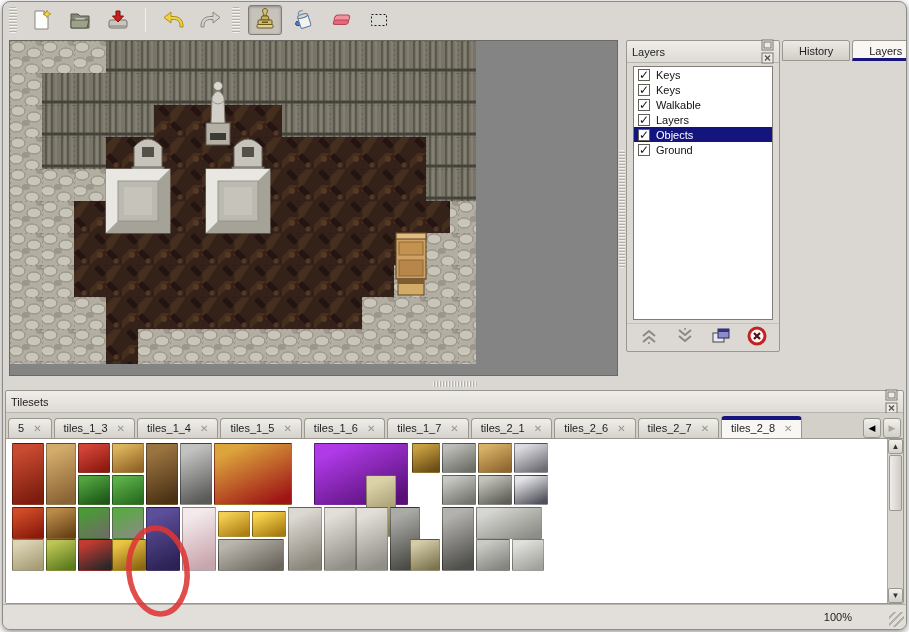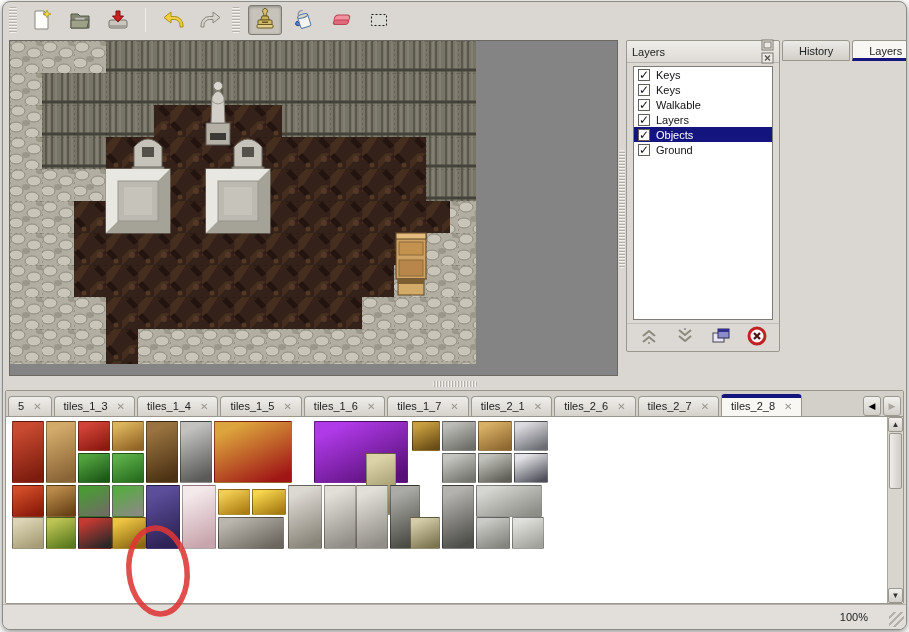--- a/index.html
+++ b/index.html
@@ -78,21 +78,21 @@
   .vscroll{position:absolute;top:0;right:0;bottom:0;width:16px;background:#d8d5cf;border-left:1px solid #aaa7a0;}
   .vscroll .arrow{position:absolute;left:0;width:15px;height:15px;background:linear-gradient(#f2f0ec,#d2cfc9);
     border:1px solid #9a978f;border-radius:2px;font-size:8px;color:#333;display:flex;align-items:center;justify-content:center;padding:0;}
   .vscroll .up{top:0;}
   .vscroll .down{bottom:0;}
   .vscroll .thumb{position:absolute;left:1px;top:16px;width:13px;height:56px;background:linear-gradient(90deg,#efede9,#cfccc6);
     border:1px solid #9a978f;border-radius:2px;}
   
   .statusbar{flex:0 0 25px;display:flex;align-items:center;justify-content:flex-end;background:#e2dfda;
     border-top:1px solid #b5b2ac;position:relative;}
-  .zoom-level{font-size:11px;color:#222;margin-right:38px;}
+  .zoom-level{font-size:11px;color:#222;margin-right:54px;}
   .grip-corner{position:absolute;right:2px;bottom:2px;width:15px;height:15px;
     background:repeating-linear-gradient(135deg,transparent 0 3px,#b4b1aa 3px 5px);border-bottom-right-radius:7px;}
   
   .overlay{position:absolute;left:0;top:0;width:909px;height:632px;pointer-events:none;z-index:60;}
 </style>
 </head>
 <body>
 
 <div class="window">
 
@@ -365,20 +365,41 @@
           <span class="dock-tab active">Layers</span>
         </div>
     </div>
   </div>
 
   <div class="hsplit">
       <div class="grip"></div>
     </div>
 
   <div class="tilesets">
+    <div class="panel-head">
+      <span class="panel-title">Tilesets</span>
+      <span id="tilesets-ctls">
+          <button class="win-ctl" style="border: none; background: transparent; padding: 0px;">
+            <span>
+              <svg width="13" height="12" viewBox="0 0 13 12">
+                <rect x="1" y="1" width="11" height="10" fill="#eceae6" stroke="#7a776f"></rect>
+                <rect x="3" y="3" width="7" height="6" fill="none" stroke="#7a776f"></rect>
+              </svg>
+            </span>
+          </button>
+          <button class="win-ctl" style="border: none; background: transparent; padding: 0px;">
+            <span>
+              <svg width="13" height="12" viewBox="0 0 13 12">
+                <rect x="1" y="1" width="11" height="10" fill="#eceae6" stroke="#7a776f"></rect>
+                <path d="M4 3.5l5 5M9 3.5l-5 5" stroke="#55524b" stroke-width="1.3"></path>
+              </svg>
+            </span>
+          </button>
+        </span>
+    </div>
     <div class="ts-tabbar">
       <div class="ts-tabs" id="ts-tabs">
           <span class="ts-tab">
             <span>5</span>
             <span class="x">✕</span>
           </span>
           <span class="ts-tab">
             <span>tiles_1_3</span>
             <span class="x">✕</span>
           </span>

